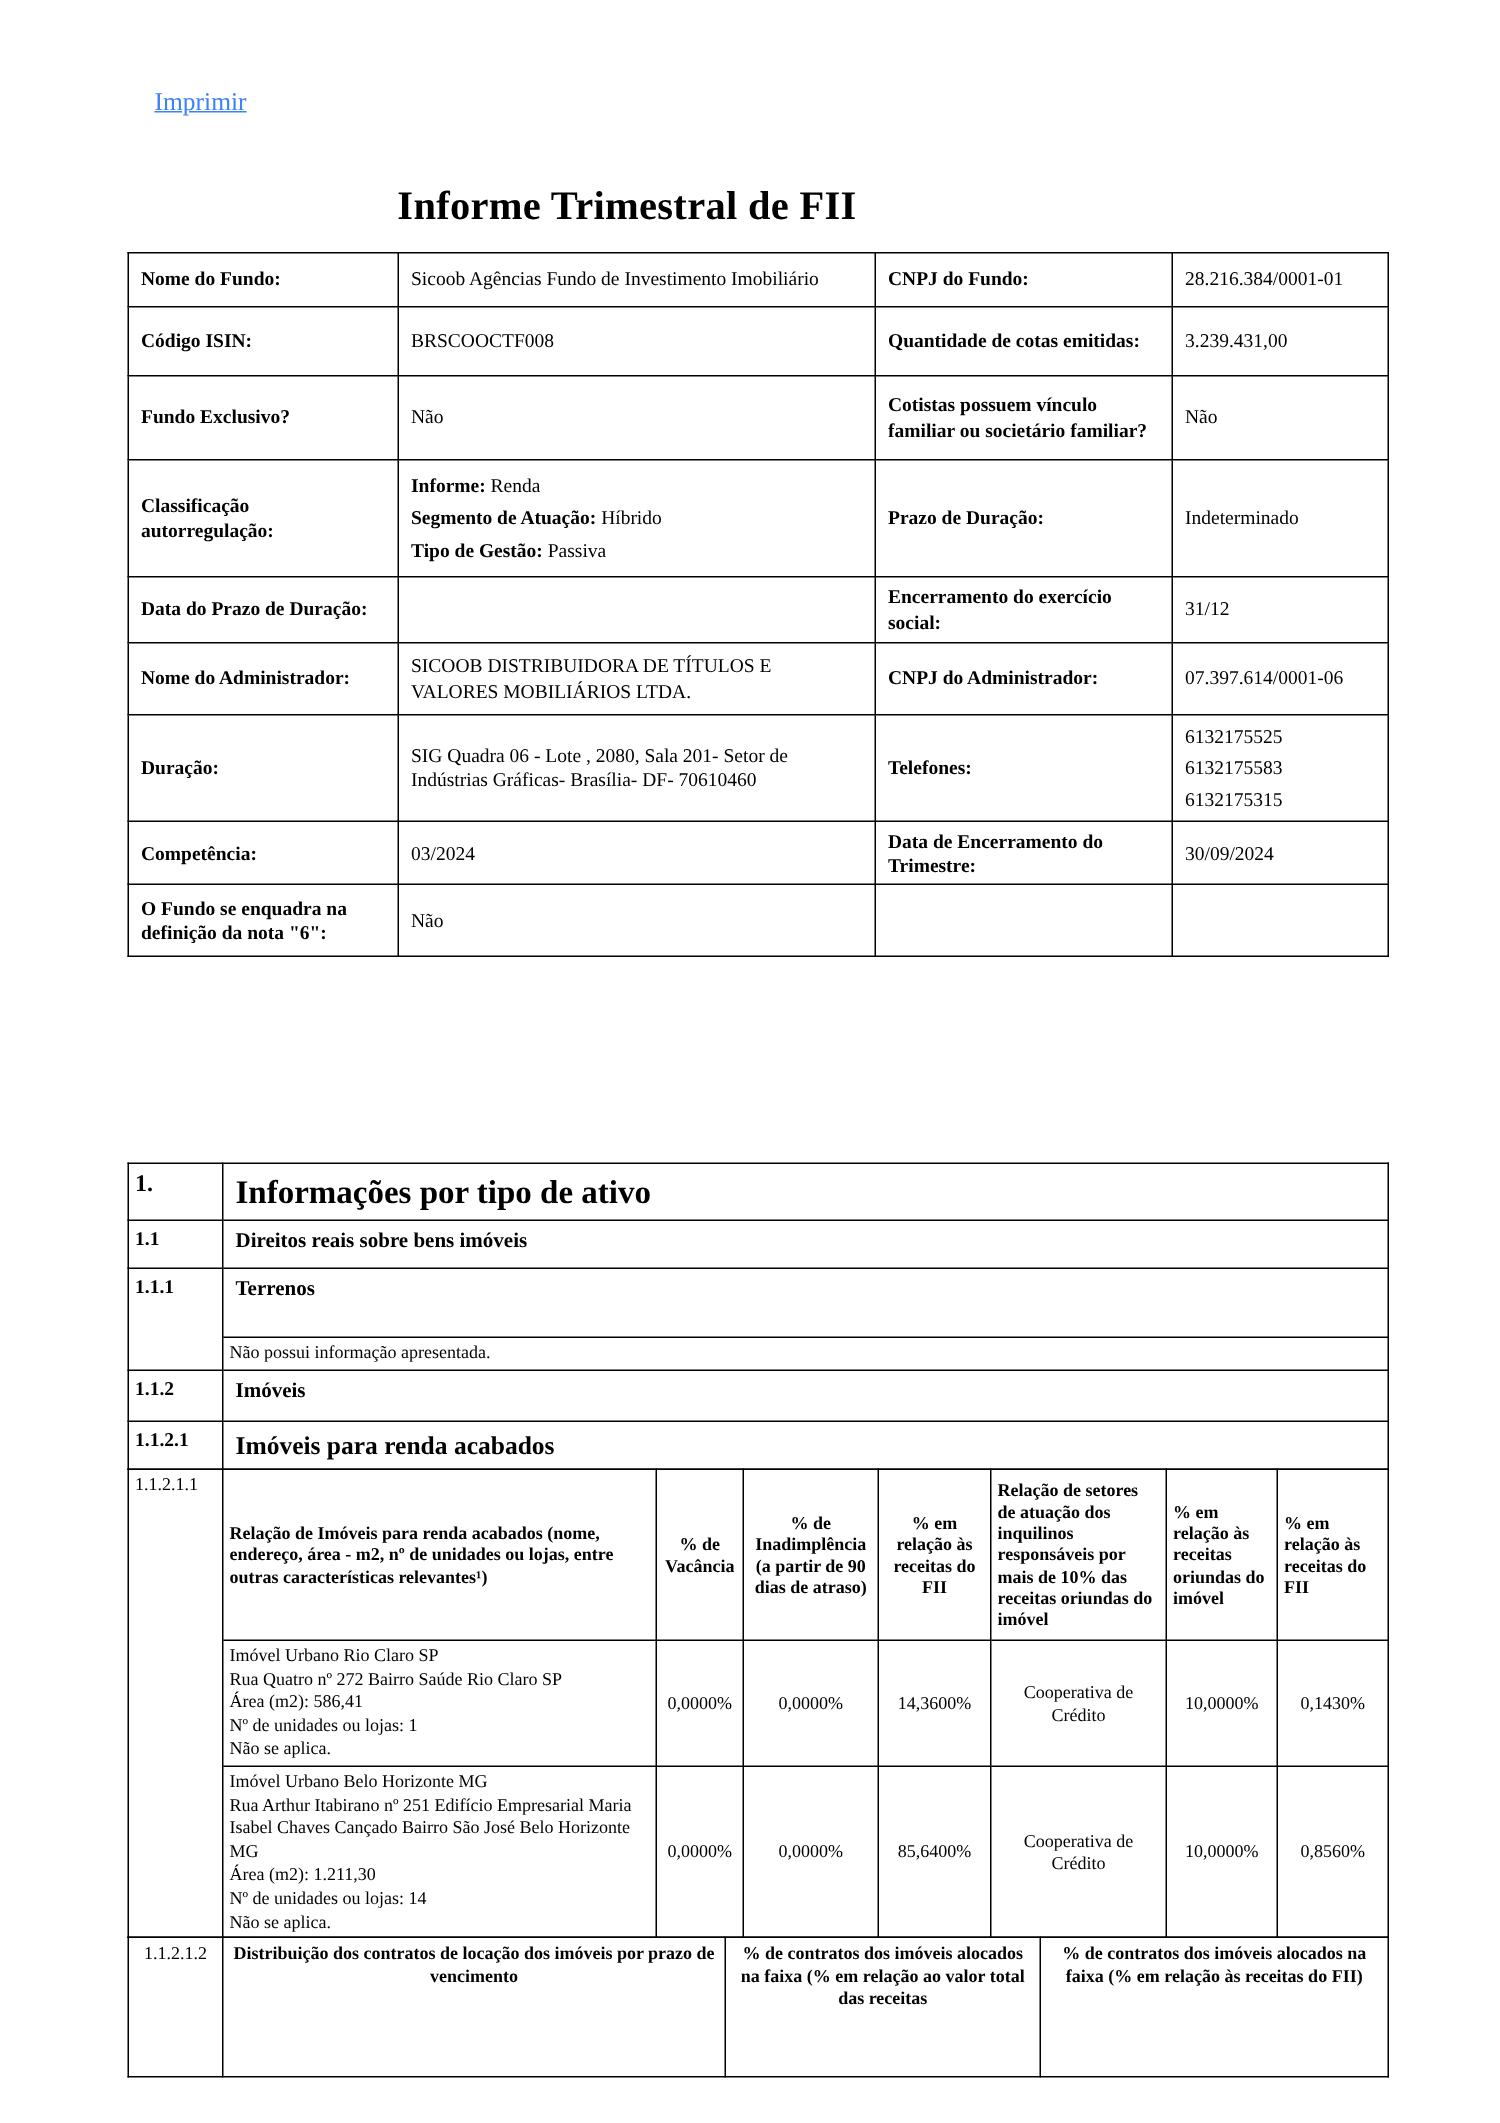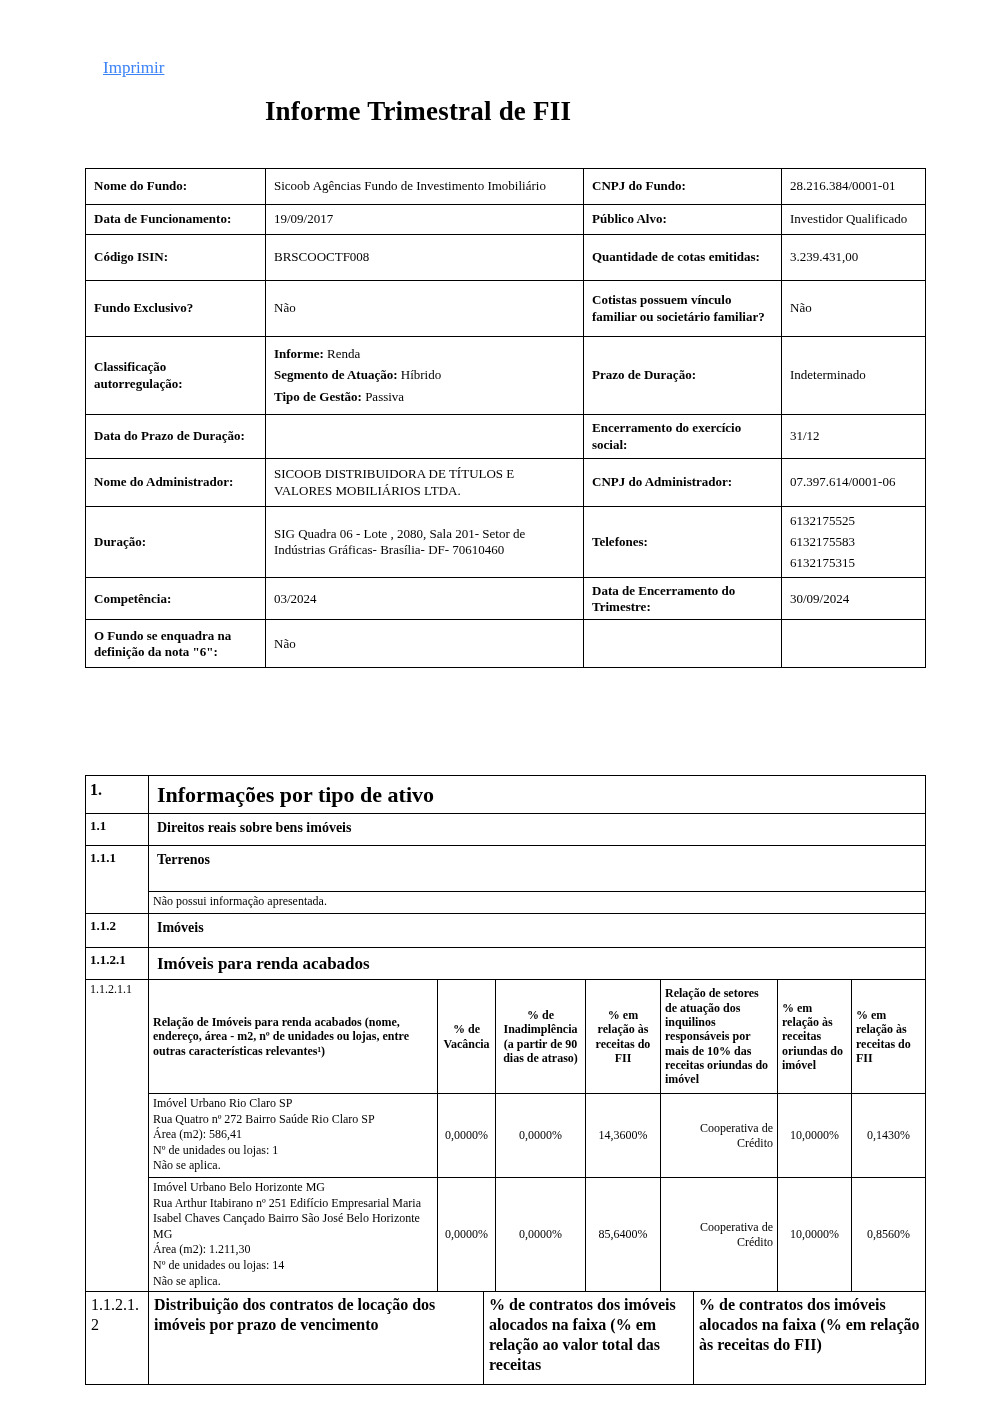--- a/index.html
+++ b/index.html
@@ -1,21 +1,21 @@
 <!DOCTYPE html>
 <html><head>
 <meta charset="utf-8">
 <style>
   * { box-sizing: border-box; }
   html,body { margin:0; padding:0; background:#ffffff; }
   body { font-family:"Liberation Serif", serif; color:#000; }
   .page { position:relative; width:1000px; height:1415px; background:#fff; overflow:hidden; }
 
   .print-link { position:absolute; left:62px; top:58px; font-size:17px; color:#3b82f6; text-decoration:underline; cursor:pointer;margin-left:41px; }
-  .doc-title { position:absolute; top:96px; left:0; width:836px; text-align:center; font-size:27px; font-weight:bold; letter-spacing:0.2px; }
+  .doc-title { position:absolute; top:122px; left:0; width:836px; text-align:center; font-size:27px; font-weight:bold; letter-spacing:0.2px; }
 
   table { border-collapse:collapse; table-layout:fixed; }
   td { border:1px solid #000; padding:4px 8px; font-size:13px; vertical-align:middle; overflow:hidden; line-height:1.25; word-wrap:break-word; }
 
   .fund-table { position:absolute; left:85px; top:168px; width:840px; }
   .lbl { font-weight:bold; }
   .pre { white-space:pre-line; }
   .tele { line-height:1.6; }
   .cls-line { margin:5px 0; }
   .b { font-weight:bold; }
@@ -29,23 +29,23 @@
   .sec-title-lg { font-size:22px; font-weight:bold; vertical-align:top; padding-top:5px; }
   .sec-title-md { font-size:14px; font-weight:bold; vertical-align:top; padding-top:5px; }
   .sec-title-sm { font-size:17px; font-weight:bold; vertical-align:top; padding-top:5px; }
   .noinfo { font-size:12px; padding:2px 4px; vertical-align:top; }
 
   .prop-table td { font-size:12px; padding:2px 4px; }
   .hdr { font-weight:bold; text-align:center; vertical-align:middle; line-height:1.2; }
   .hdr-left { font-weight:bold; text-align:left; vertical-align:middle; line-height:1.2; }
   .desc { text-align:left; vertical-align:top; line-height:1.3; }
   .ctr { text-align:center; vertical-align:middle; }
-  .sector { text-align:right; vertical-align:middle; padding-left:6px; }
-
-  .contracts-table td { font-size:16px; padding:3px 5px; vertical-align:top; }
+  .sector { text-align:center; vertical-align:middle; padding-left:6px; }
+
+  .contracts-table td { font-size:12px; padding:3px 5px; vertical-align:top;text-align:center; }
   .chdr { font-weight:bold; line-height:1.25; }
 </style>
 </head>
 <body>
 
 <div class="page">
 
   <a class="print-link">Imprimir</a>
 
   <div class="doc-title">Informe Trimestral de FII</div>
@@ -56,26 +56,20 @@
         <col style="width:318px">
         <col style="width:198px">
         <col style="width:144px">
       </colgroup>
     <tbody>
         <tr style="height:36px">
       <td class="lbl">Nome do Fundo:</td>
       <td>Sicoob Agências Fundo de Investimento Imobiliário</td>
       <td class="lbl">CNPJ do Fundo:</td>
       <td>28.216.384/0001-01</td>
-    </tr>
-    <tr style="height:30px">
-      <td class="lbl">Data de Funcionamento:</td>
-      <td>19/09/2017</td>
-      <td class="lbl">Público Alvo:</td>
-      <td>Investidor Qualificado</td>
     </tr>
     <tr style="height:46px">
       <td class="lbl">Código ISIN:</td>
       <td>BRSCOOCTF008</td>
       <td class="lbl">Quantidade de cotas emitidas:</td>
       <td>3.239.431,00</td>
     </tr>
     <tr style="height:56px">
       <td class="lbl">Fundo Exclusivo?</td>
       <td>Não</td>

